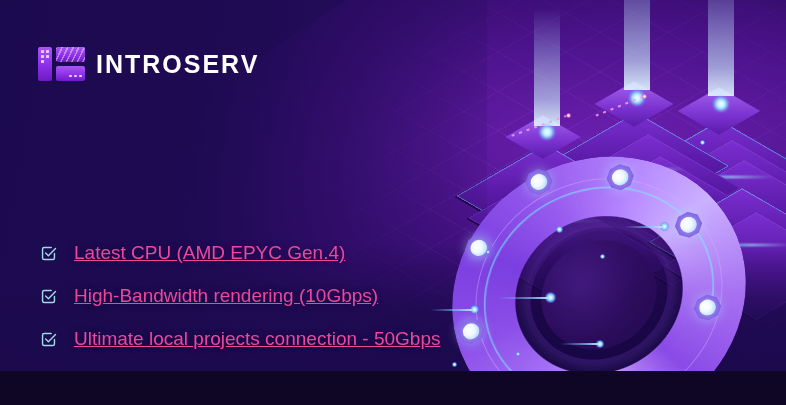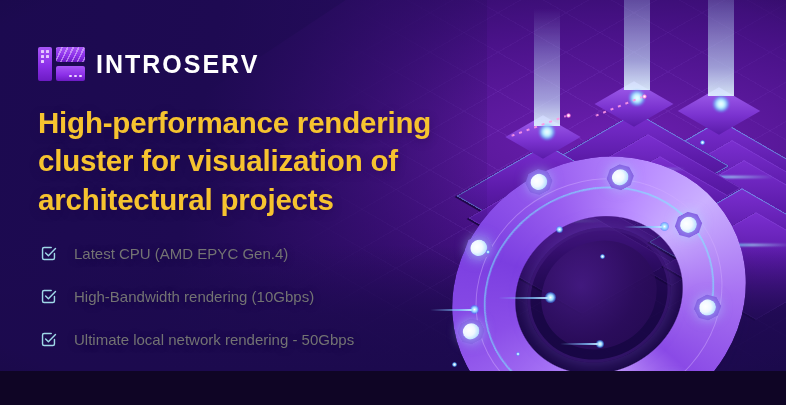--- a/index.html
+++ b/index.html
@@ -193,22 +193,23 @@
     text-shadow:0 2px 10px rgba(30,6,70,.45);
   }
 
   .features{ position:absolute; left:40px; top:232px; width:430px; }
   .feature{
     display:flex; align-items:center; gap:17px; height:43px;
   }
   .chk{ width:17px; height:17px; flex:0 0 17px; position:relative; }
   .chk svg{ display:block; width:17px; height:17px; }
   .feature-label{
-    color:#737373; font-size:15px; font-weight:400; line-height:1.2; white-space:nowrap;
+    color:#ec4899; font-size:19px; font-weight:400; line-height:1.2; white-space:nowrap;
     text-shadow:0 1px 6px rgba(20,4,60,.5);
+    text-decoration:underline;
   }
 </style>
 </head>
 <body>
 
 <div class="banner">
 
   <div class="bg-base"></div>
   <div class="iso-grid"></div>
 
@@ -343,21 +344,20 @@
         <div class="lm-bar top"></div>
         <div class="lm-bar bot">
           <span class="led" style="left:13px;"></span>
           <span class="led" style="left:18px;"></span>
           <span class="led" style="left:23px;"></span>
         </div>
       </div>
       <div class="logo-text">INTROSERV</div>
     </div>
 
-    <h1 class="headline">High-performance rendering cluster for visualization of architectural projects</h1>
 
     <div class="features">
 
       <div class="feature">
         <span class="chk">
           <svg viewBox="0 0 20 20" fill="none">
             <path d="M17 10v5.2a1.8 1.8 0 0 1-1.8 1.8H4.8A1.8 1.8 0 0 1 3 15.2V4.8A1.8 1.8 0 0 1 4.8 3h8.4" stroke="#9fd8e8" stroke-width="1.7" stroke-linecap="round"></path>
             <path d="M6.6 9.3l3.3 3.3L18.2 4" stroke="#9fd8e8" stroke-width="1.7" stroke-linecap="round" stroke-linejoin="round"></path>
           </svg>
         </span>
@@ -374,18 +374,18 @@
         <span class="feature-label">High-Bandwidth rendering (10Gbps)</span>
       </div>
 
       <div class="feature">
         <span class="chk">
           <svg viewBox="0 0 20 20" fill="none">
             <path d="M17 10v5.2a1.8 1.8 0 0 1-1.8 1.8H4.8A1.8 1.8 0 0 1 3 15.2V4.8A1.8 1.8 0 0 1 4.8 3h8.4" stroke="#9fd8e8" stroke-width="1.7" stroke-linecap="round"></path>
             <path d="M6.6 9.3l3.3 3.3L18.2 4" stroke="#9fd8e8" stroke-width="1.7" stroke-linecap="round" stroke-linejoin="round"></path>
           </svg>
         </span>
-        <span class="feature-label">Ultimate local network rendering - 50Gbps</span>
+        <span class="feature-label">Ultimate local projects connection - 50Gbps</span>
       </div>
 
     </div>
   </div>
 </div>
 
 </body></html>

